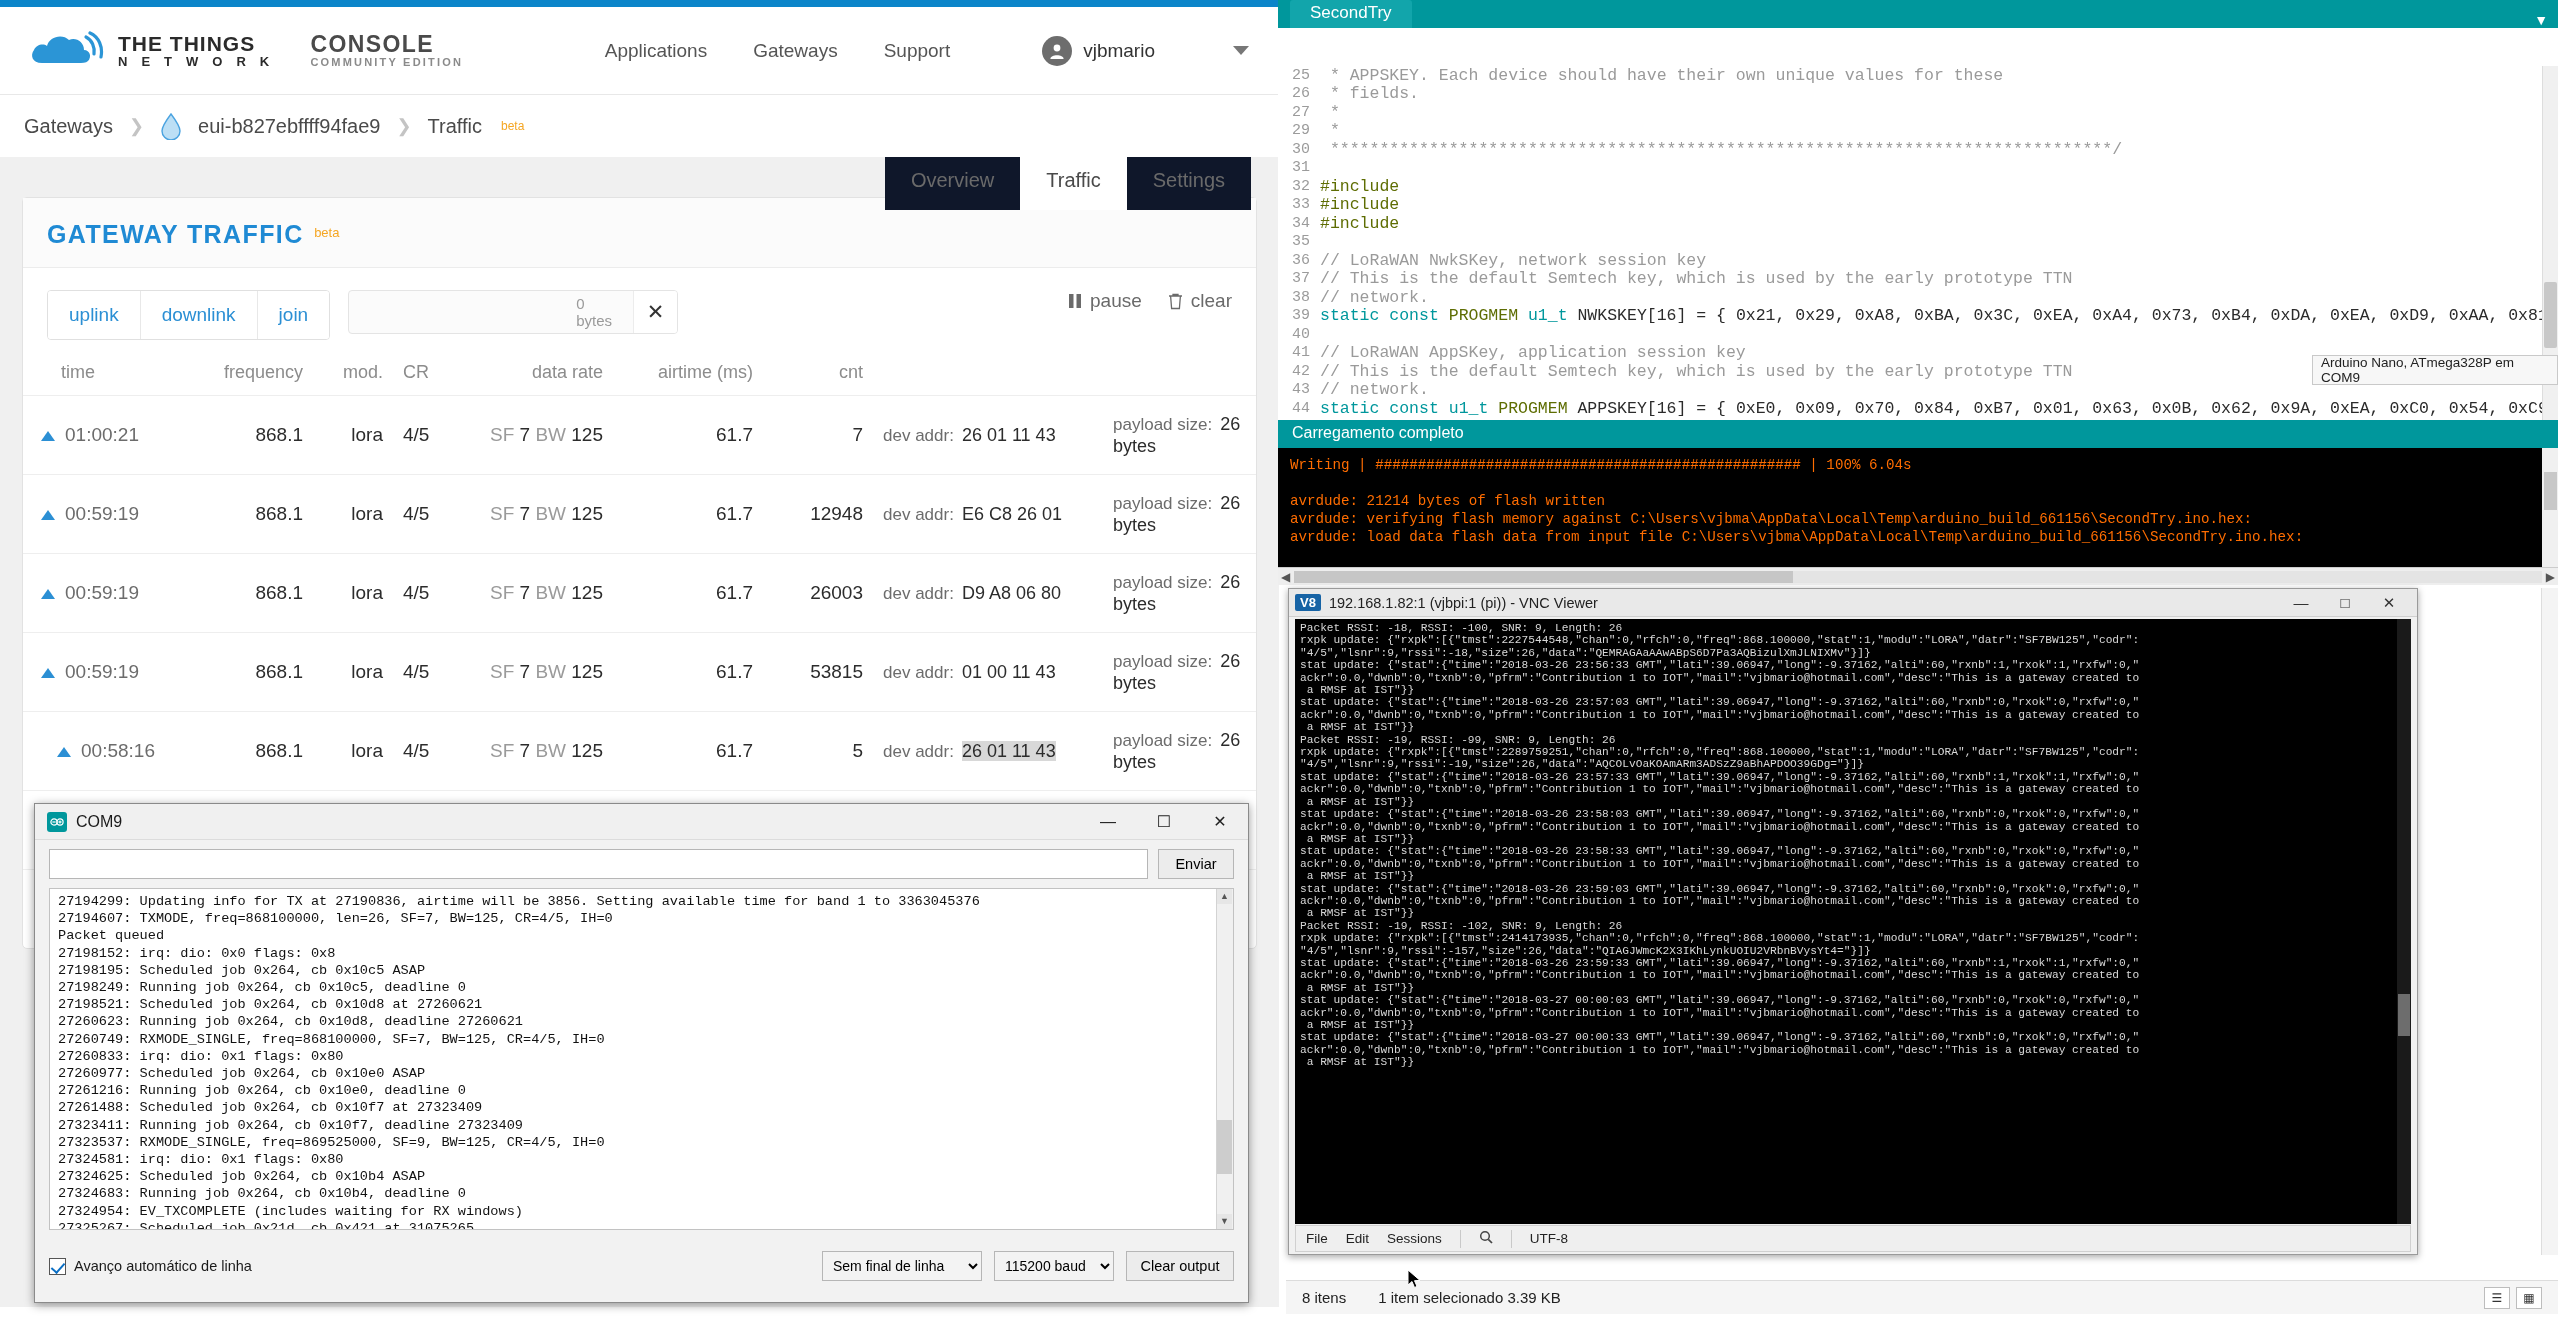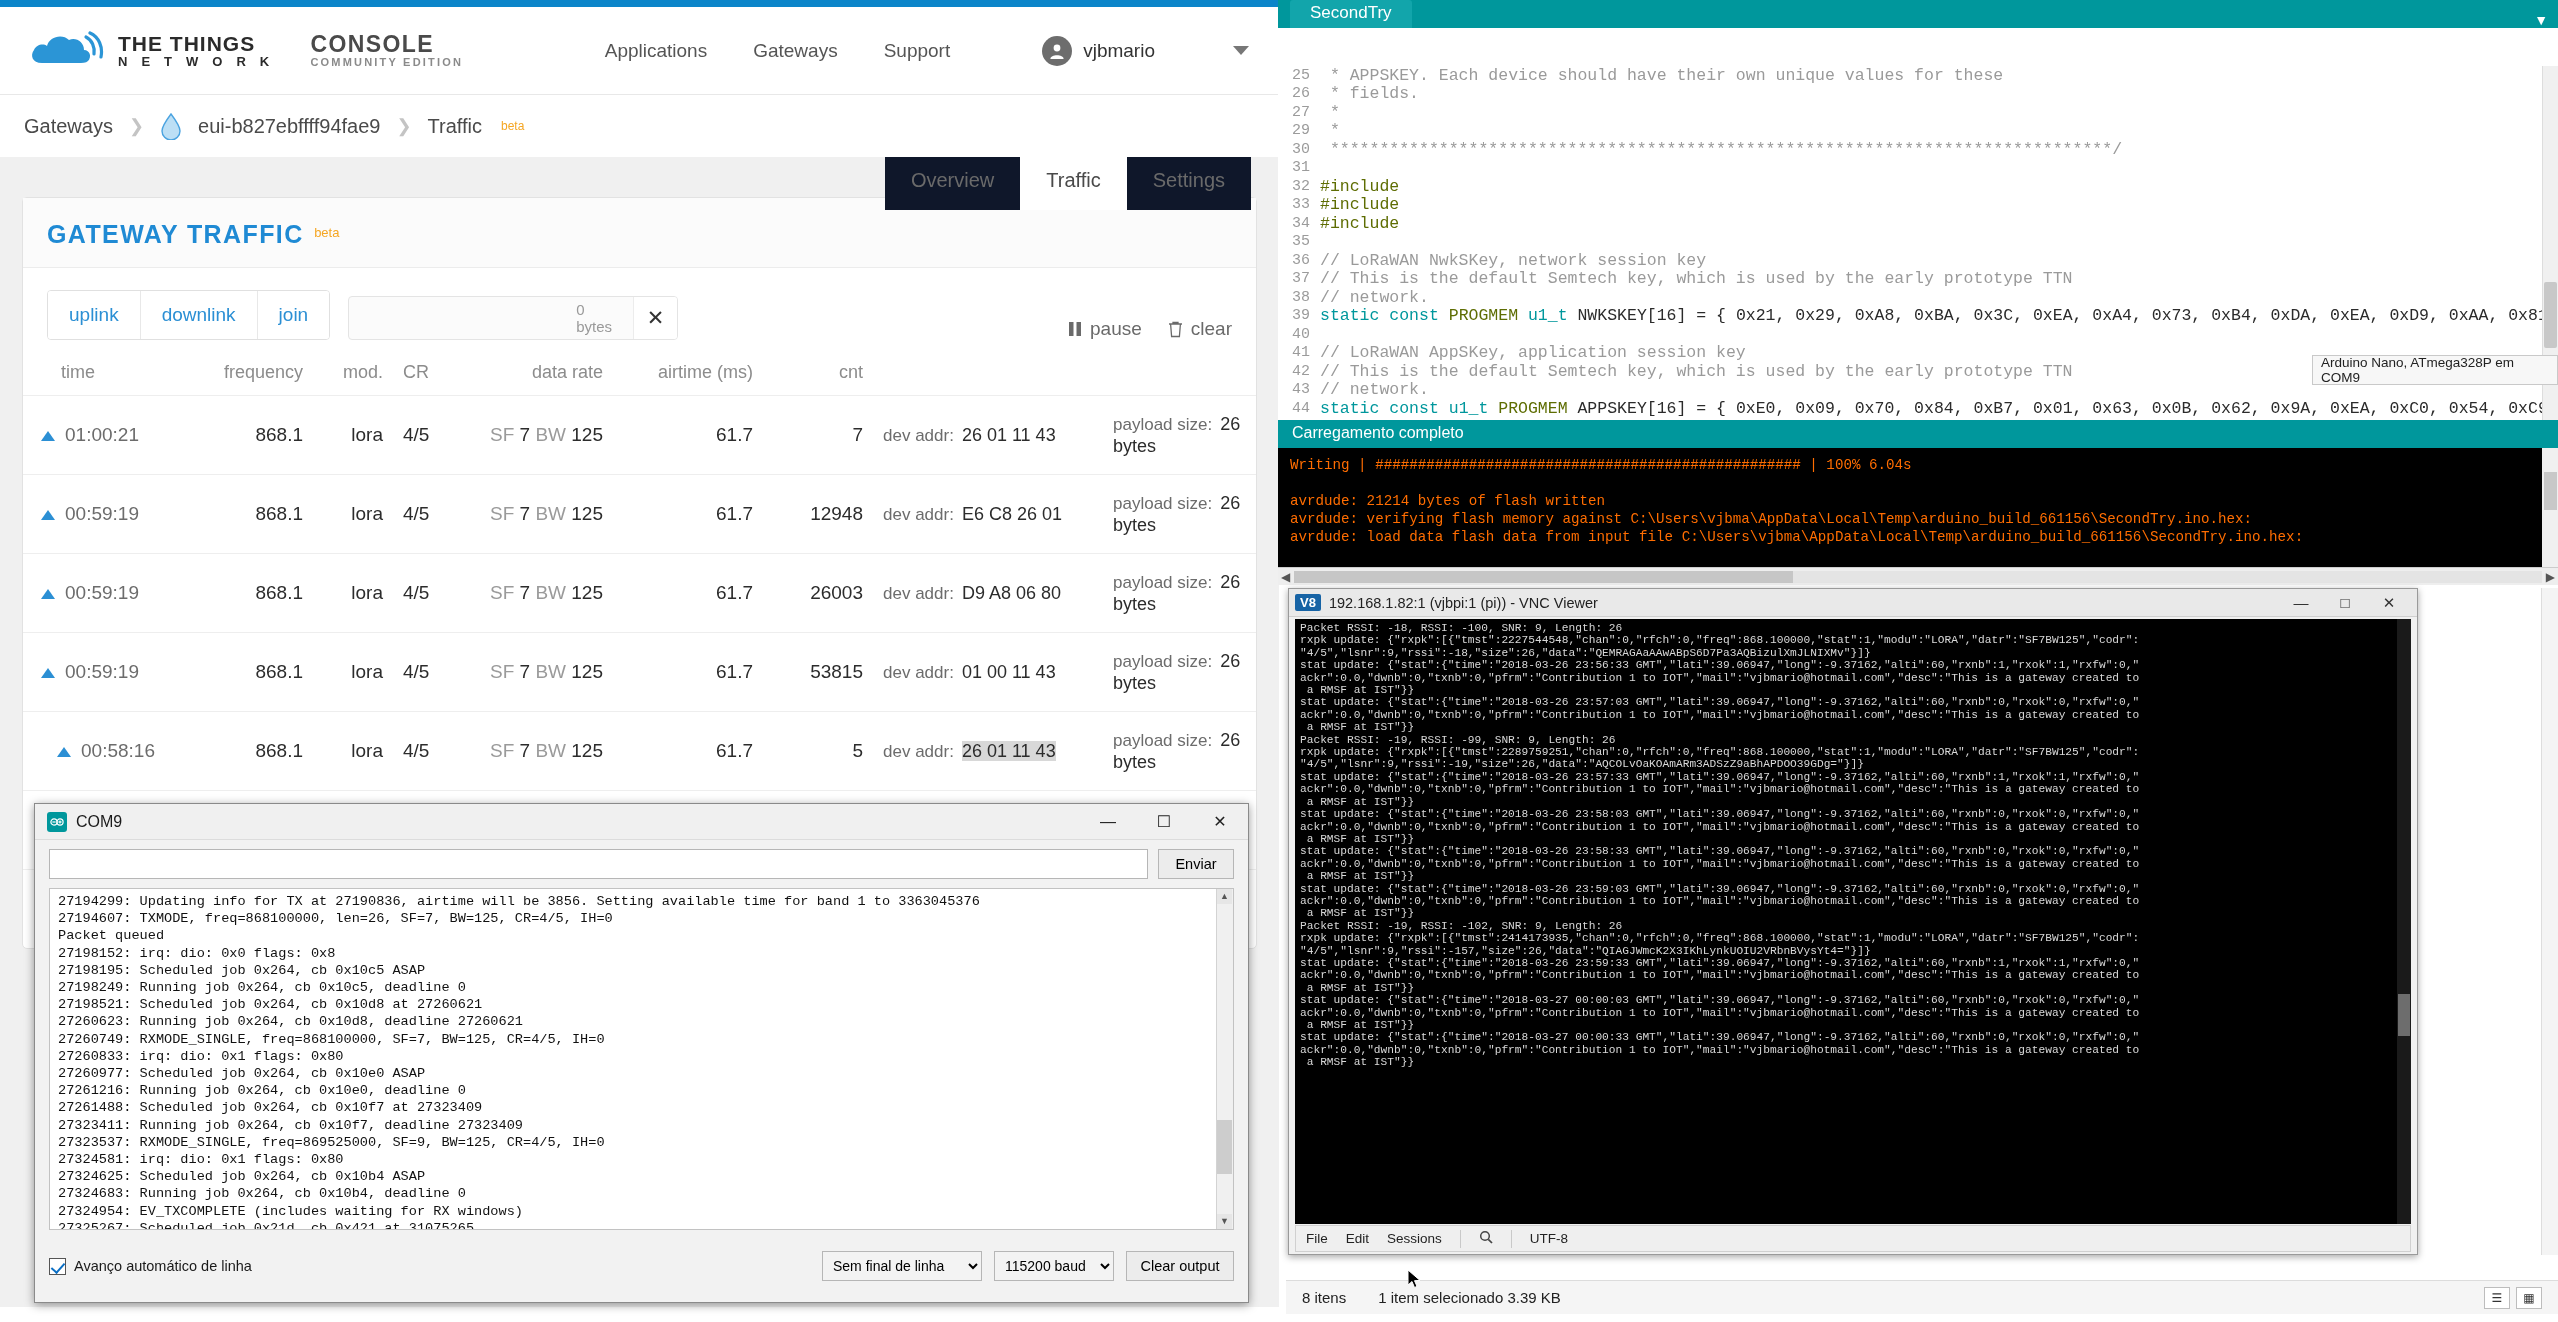--- a/index.html
+++ b/index.html
@@ -36,21 +36,21 @@
 
   .ttn-body { background:#f0f0f0; height:calc(100% - 160px); padding-top:2px; position:relative; }
   .tabsrow { position:absolute; right:28px; top:0px; display:flex; gap:0; }
   .tab { padding:12px 26px 18px 26px; font-size:20px; color:#6a6a6a; background:#0f172a;}
   .tab.active { background:#ffffff; color:#4a4a4a;}
   .panel { margin:38px 22px 0 22px; background:#fff; border:1px solid #e2e2e2; border-radius:5px; }
   .panel-head { padding:22px 24px 18px 24px; border-bottom:1px solid #ececec; background:#fbfbfb;}
   .panel-title { color:#1f8ad4; font-size:25px; font-weight:bold; letter-spacing:1.4px; display:inline-block;}
   .panel-beta { color:#f5a623; font-size:13px; vertical-align:super; margin-left:6px;}
 
-  .ctrlrow { display:flex; align-items:flex-end; padding:22px 24px 14px 24px; gap:18px; }
+  .ctrlrow { display:flex; align-items:flex-start; padding:22px 24px 14px 24px; gap:18px; }
   .btngroup { display:flex; border:1px solid #e0e0e0; border-radius:4px; overflow:hidden; }
   .btngroup button { background:#fff; border:none; border-right:1px solid #e8e8e8; padding:13px 21px; font-size:19px; color:#2b8fd4; font-family:inherit; cursor:pointer;}
   .btngroup button:last-child { border-right:none; }
   .searchbox { flex:0 0 330px; display:flex; border:1px solid #e4e4e4; border-radius:4px; overflow:hidden; background:#fbfbfb;}
   .searchbox .sinput { flex:1; border:none; background:transparent; outline:none; font-size:16px; padding:12px 10px; font-family:inherit;}
   .sbytes { font-size:15px; color:#9a9a9a; align-self:center; padding-right:12px;}
   .sclose { width:48px; background:#fff; border-left:1px solid #ececec; display:flex;align-items:center;justify-content:center; font-size:21px; color:#333; cursor:pointer;}
   .rightctrls { margin-left:auto; display:flex; gap:26px; align-items:center; color:#6a6a6a; font-size:19px;}
   .rightctrls span { display:flex; align-items:center; gap:8px; cursor:pointer;}
 

